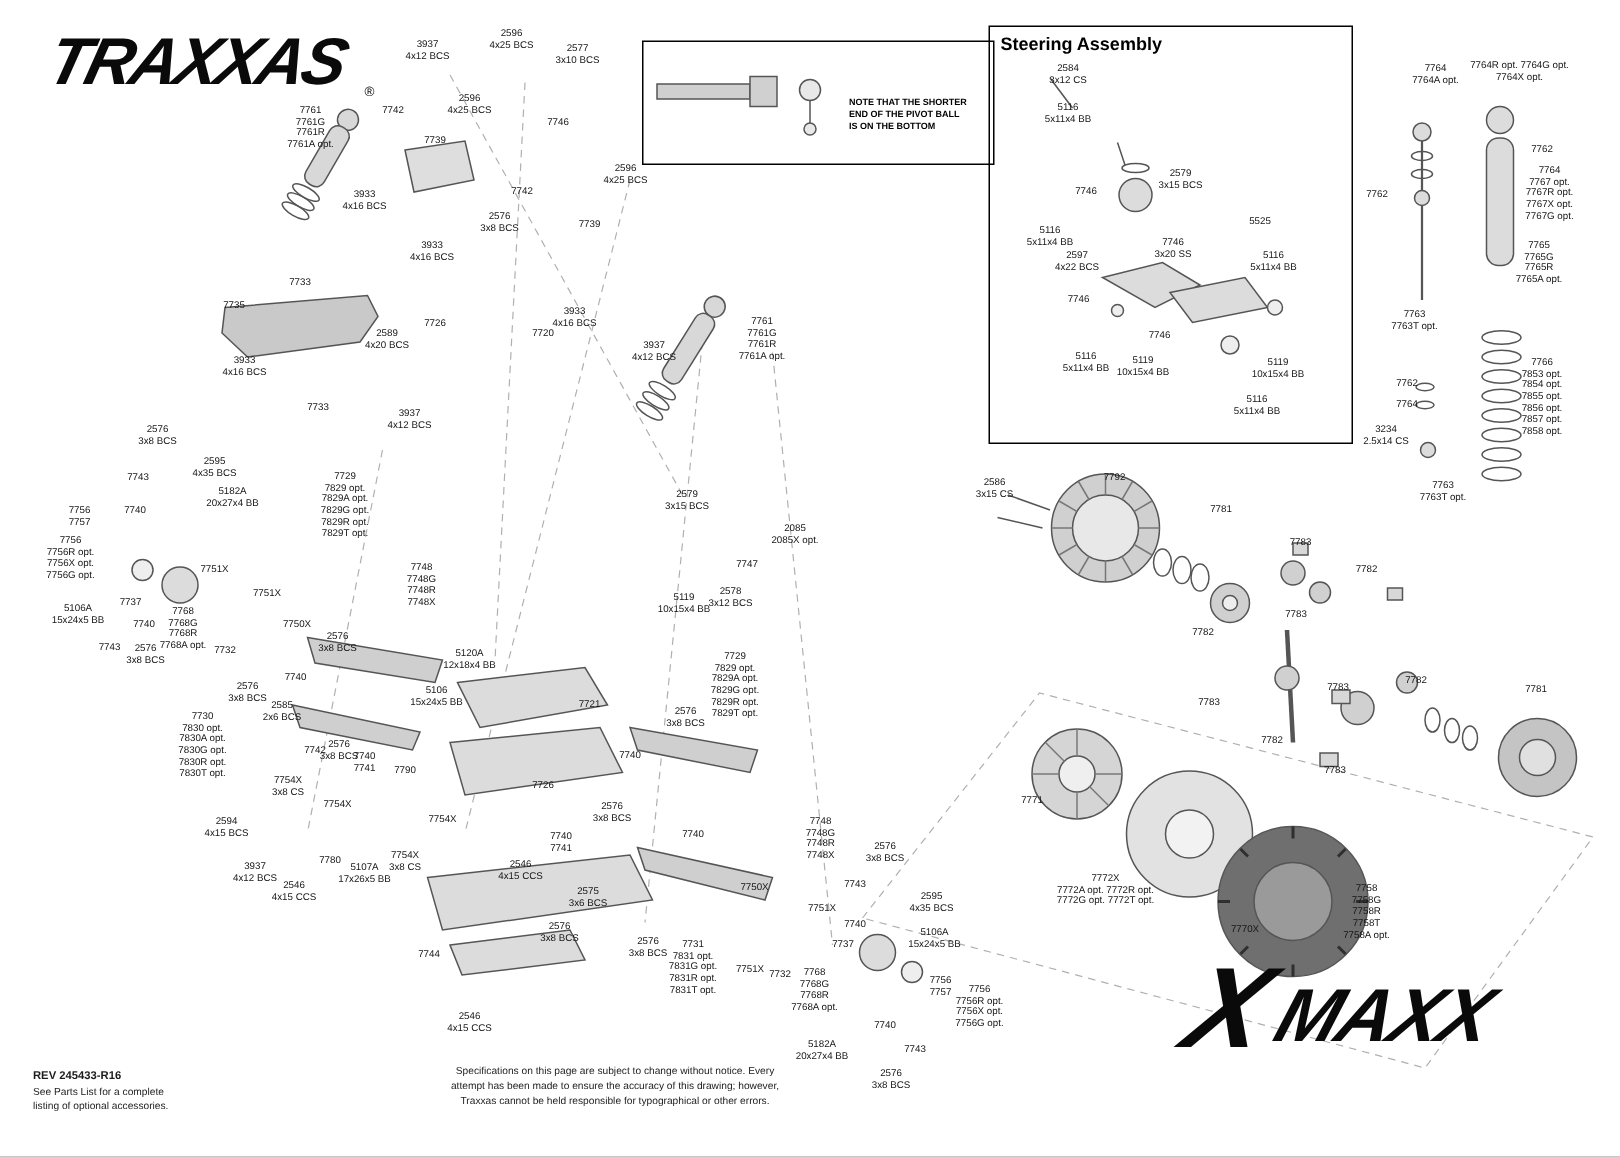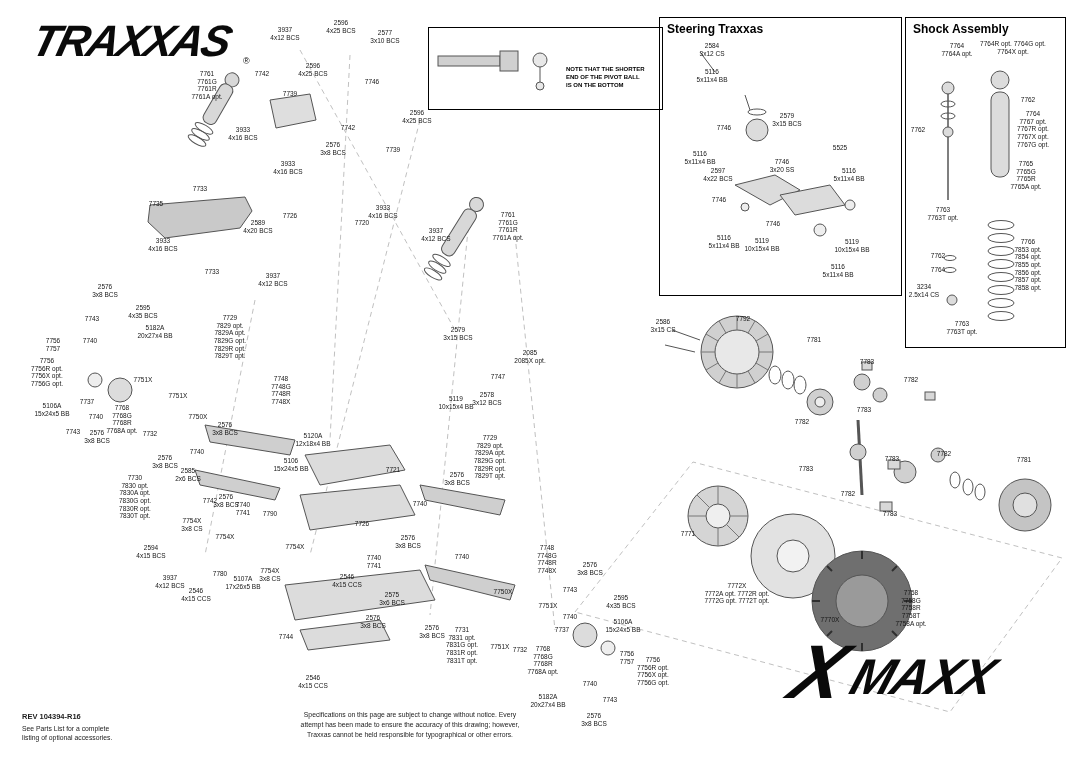--- a/index.html
+++ b/index.html
@@ -193,26 +193,23 @@
       <text x="218" y="54" font-size="9" fill="#0a0a0a">®</text>
     </svg>
   </div>
 
   <div class="box" style="left:428px;top:27px;width:233px;height:81px;border-width:1px;"></div>
   <div class="note-text" style="left:566px;top:66px;width:92px;">NOTE THAT THE SHORTER
 END OF THE PIVOT BALL
 IS ON THE BOTTOM</div>
 
   <div class="box" style="left:659px;top:17px;width:241px;height:277px;">
-    <div class="box-title">Steering Traxxas</div>
+    <div class="box-title">Steering Assembly</div>
   </div>
 
-  <div class="box" style="left:905px;top:17px;width:159px;height:329px;">
-    <div class="box-title">Shock Assembly</div>
-  </div>
 
   <div id="label-layer">
       <div class="part-label" style="left: 207px; top: 70px;">7761
 7761G
 7761R
 7761A opt.</div>
       <div class="part-label" style="left: 262px; top: 70px;">7742</div>
       <div class="part-label" style="left: 285px; top: 26px;">3937
 4x12 BCS</div>
       <div class="part-label" style="left: 341px; top: 19px;">2596
@@ -478,21 +475,21 @@
 7857 opt.
 7858 opt.</div>
       <div class="part-label" style="left: 938px; top: 252px;">7762</div>
       <div class="part-label" style="left: 938px; top: 266px;">7764</div>
       <div class="part-label" style="left: 924px; top: 283px;">3234
 2.5x14 CS</div>
       <div class="part-label" style="left: 962px; top: 320px;">7763
 7763T opt.</div>
     </div>
 
-  <div class="footer-rev">REV 104394-R16</div>
+  <div class="footer-rev">REV 245433-R16</div>
   <div class="footer-parts">See Parts List for a complete
 listing of optional accessories.</div>
   <div class="footer-disclaimer">Specifications on this page are subject to change without notice.  Every
 attempt has been made to ensure the accuracy of this drawing; however,
 Traxxas cannot be held responsible for typographical or other errors.</div>
 
   <div class="logo-wrap" style="left:760px;top:636px;">
     <svg width="310" height="75" viewBox="0 0 310 75">
       <g transform="translate(28,0) skewX(-18)" fill="#0a0a0a" font-family="Liberation Sans, sans-serif" font-style="italic" font-weight="bold">
         <text x="18" y="62" font-size="76">X</text>

